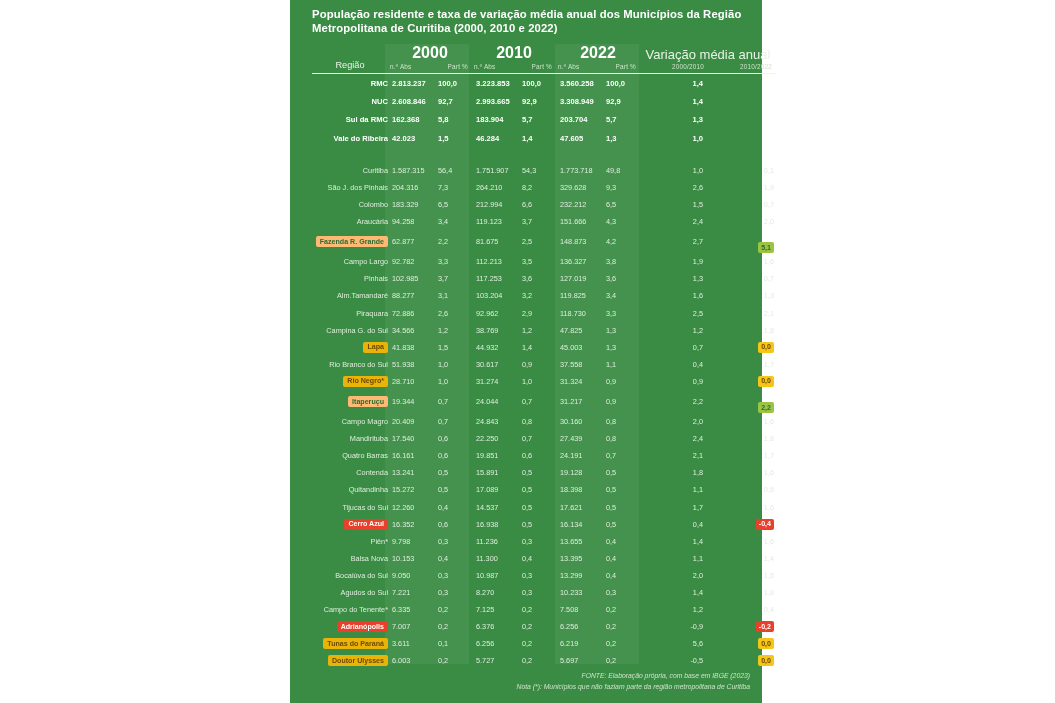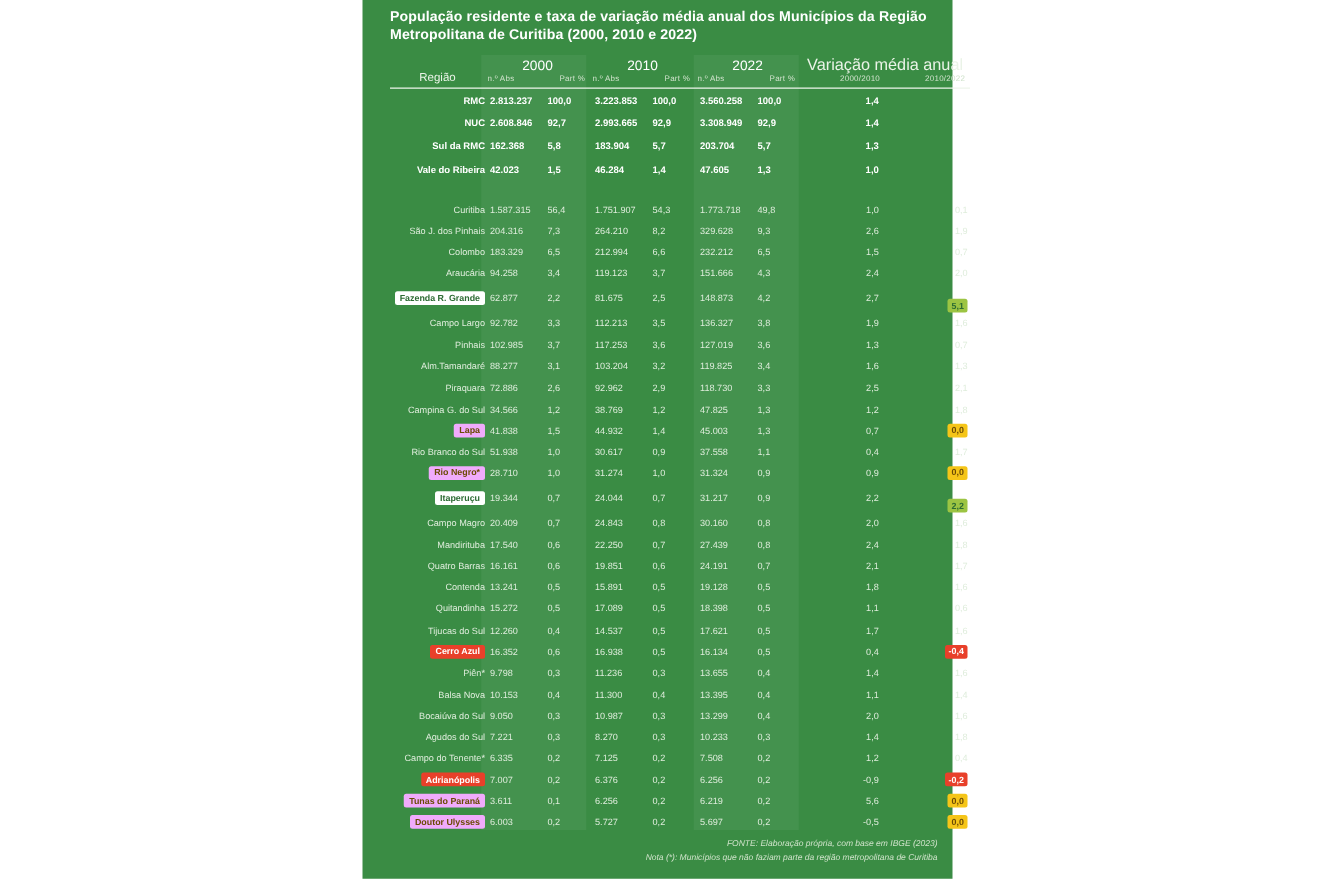--- a/index.html
+++ b/index.html
@@ -38,21 +38,21 @@
   }
   table.tbl col.c-reg{width:76px;}
   table.tbl col.c-abs{width:48px;}
   table.tbl col.c-part{width:36px;}
   table.tbl col.c-var{width:68px;}
 
   thead th{
     padding:0;vertical-align:bottom;color:#dcead8;font-weight:normal;
   }
   .grp{
-    font-size:11px;color:#ffffff;text-align:center;padding-bottom:1px;
+    font-size:16px;color:#ffffff;text-align:center;padding-bottom:1px;font-weight:bold;
   }
   .sub{
     font-size:6.4px;color:#cfe2cb;padding-bottom:3px;letter-spacing:0.2px;
   }
   .sub.l{text-align:left;padding-left:2px;}
   .sub.r{text-align:right;padding-right:4px;}
   .reghead{
     font-size:9.2px;color:#eaf3e7;text-align:center;vertical-align:bottom;
     padding-bottom:3px;
   }
@@ -73,22 +73,22 @@
   tr.sum td{font-weight:bold;color:#ffffff;font-size:7.6px;}
   tr.sum{height:18.6px;}
   tr.spacer{height:14px;}
   tr.spacer td{font-size:0;line-height:0;}
 
   
   .badge{
     display:inline-block;padding:1.5px 4px 1.5px 4px;border-radius:2px;
     font-weight:bold;font-size:7.1px;line-height:8px;white-space:nowrap;
   }
-  .b-green{background:#ffffff;color:#2c6b33;}
-  .b-yellow{background:#f0abfc;color:#6b4a05;}
+  .b-green{background:#fdba74;color:#2c6b33;}
+  .b-yellow{background:#eab308;color:#6b4a05;}
   .b-red{background:#e8402a;color:#ffffff;}
   .vbadge{
     display:inline-block;padding:1.5px 3px;border-radius:2px;
     font-weight:bold;font-size:7.1px;line-height:8px;
   }
   .v-green{background:#9cc443;color:#2c6b33;margin-top:12px;}
   .v-yellow{background:#f5c518;color:#6b4a05;}
   .v-red{background:#e8402a;color:#ffffff;}
 
   

